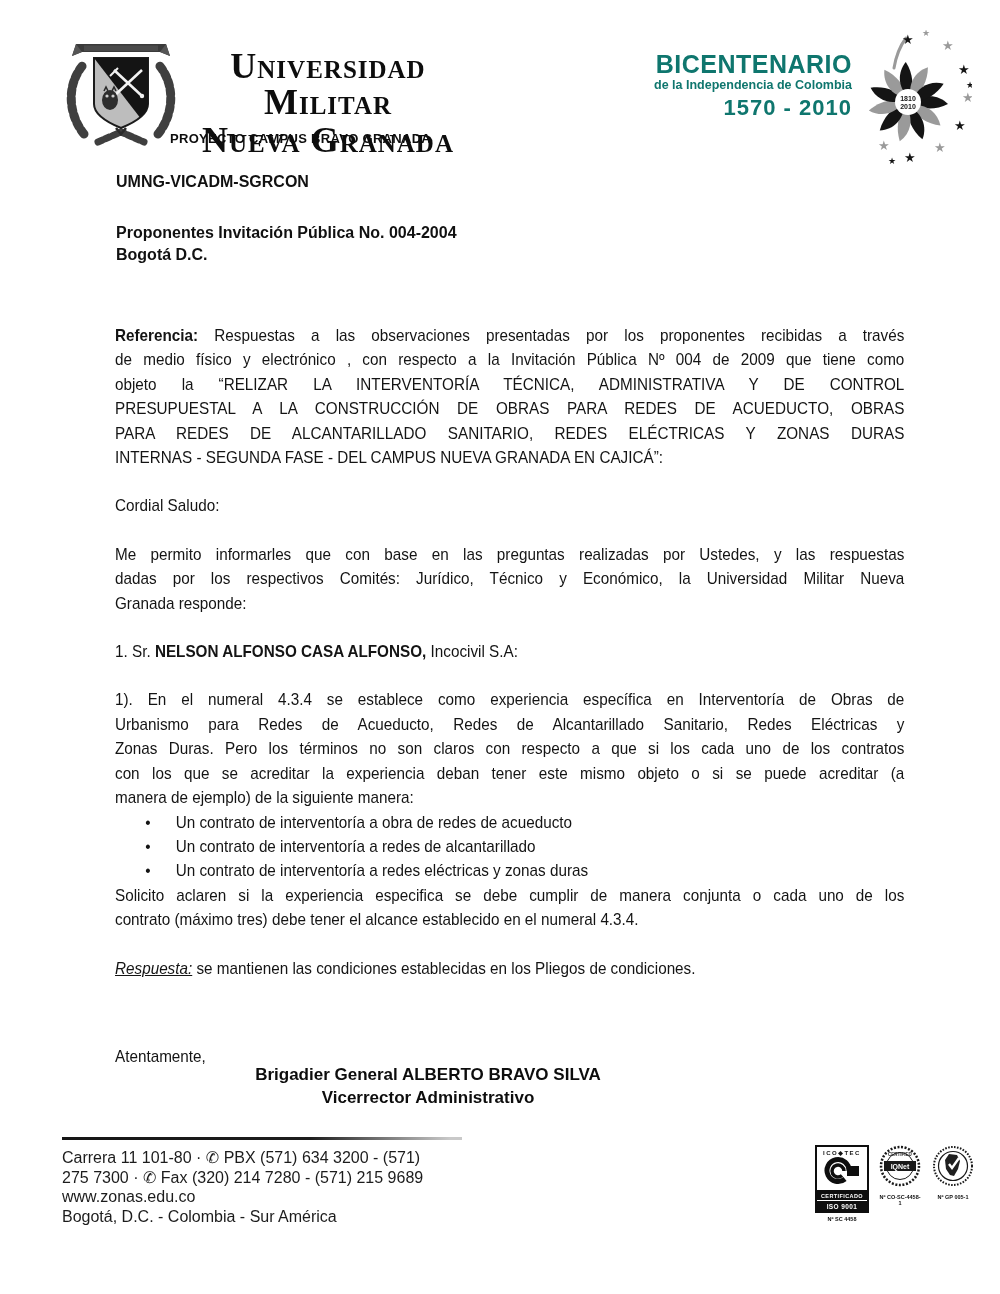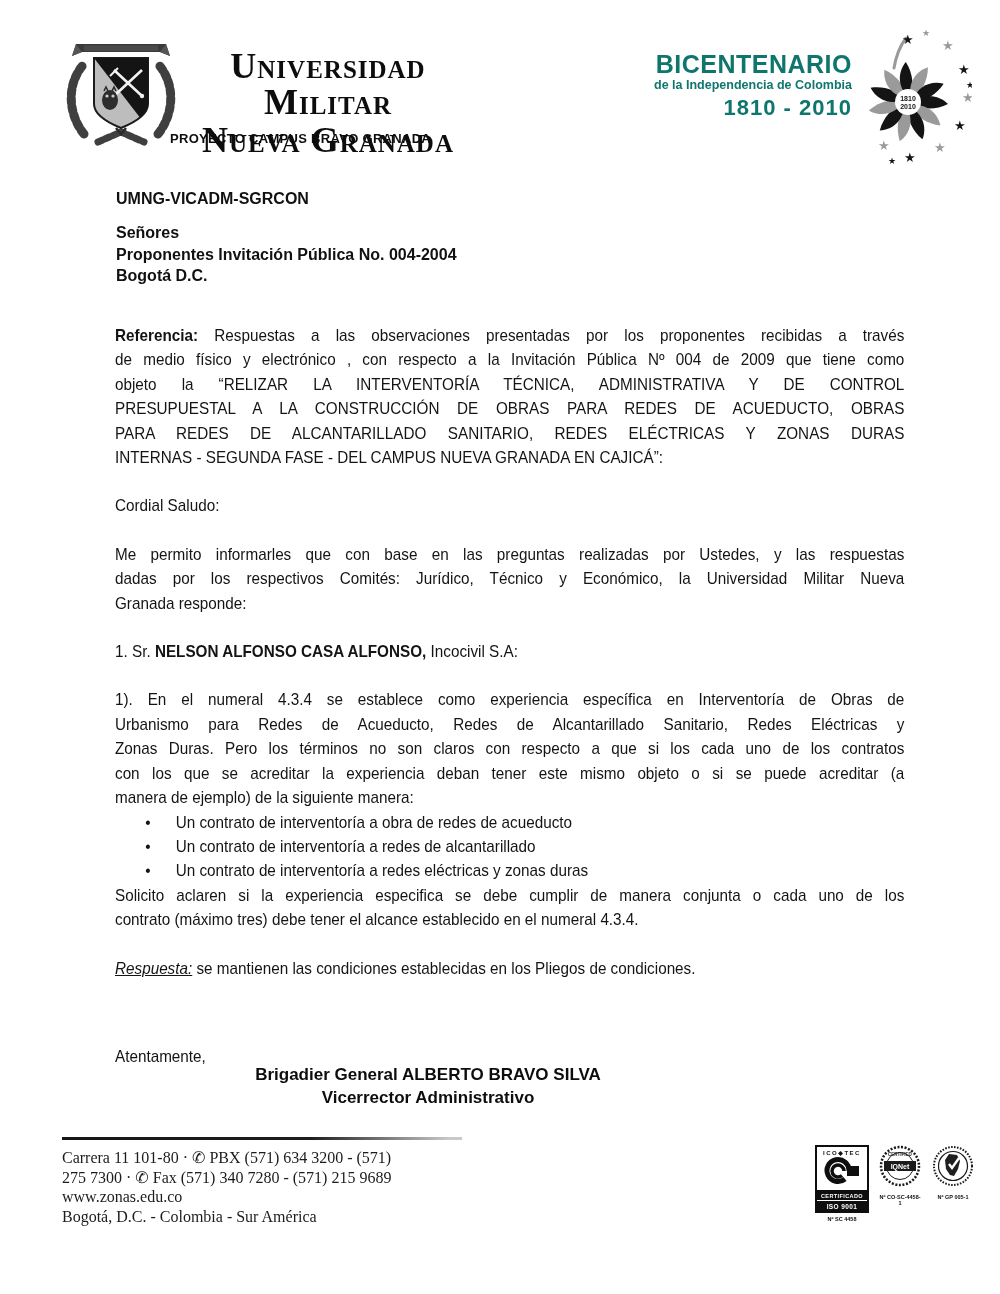--- a/index.html
+++ b/index.html
@@ -21,21 +21,21 @@
   .project-line{
     position:absolute;left:170px;top:131px;font-size:13px;font-weight:bold;
     letter-spacing:0.3px;color:#0d0d0d;
   }
   .bicentenario{position:absolute;right:148px;top:52px;width:240px;text-align:right;color:#0f766e;}
   .bic-title{font-size:25px;font-weight:bold;letter-spacing:0.5px;line-height:1;}
   .bic-sub{font-size:12.5px;font-weight:bold;line-height:1.1;margin-top:2px;}
   .bic-years{font-size:22px;font-weight:bold;margin-top:2px;letter-spacing:1px;}
   .burst{position:absolute;right:28px;top:30px;width:130px;height:140px;}
   
-  .ref-code{position:absolute;left:116px;top:190px;font-size:16px;font-weight:bold;}
+  .ref-code{position:absolute;left:116px;top:173px;font-size:16px;font-weight:bold;}
   .recipient{position:absolute;left:116px;top:222px;font-size:16px;font-weight:bold;line-height:21.5px;}
   .letter-body{
     position:absolute;left:115px;top:324px;width:858px;
     transform:scaleX(0.92);transform-origin:0 0;
     font-size:16.6px;line-height:24.4px;color:#141414;
   }
   .block{margin-top:24px;}
   .block:first-child{margin-top:0;}
   .block.tight{margin-top:0;}
   .block.bullets{margin-top:0;}
@@ -47,21 +47,21 @@
   .seg-u{text-decoration:underline;}
   .bullet-item{display:flex;padding-left:33px;}
   .bullet-dot{width:33px;flex:0 0 33px;text-align:left;}
   
   .signature{position:absolute;left:0;top:1064px;width:856px;text-align:center;
     font-size:17px;font-weight:bold;line-height:22.5px;color:#0d0d0d;}
   
   .footer-rule{position:absolute;left:62px;top:1137px;width:400px;height:3px;
     background:linear-gradient(90deg,#161616 0%,#1d1d1d 62%,#c9c9c9 97%);}
   .footer-contact{position:absolute;left:62px;top:1148px;
-    font-family:Liberation Serif, serif;font-size:16px;line-height:19.5px;color:#1c1c1c;}
+    font-family:Liberation Sans, sans-serif;font-size:16px;line-height:19.5px;color:#1c1c1c;}
   .seals{position:absolute;left:815px;top:1145px;width:160px;height:90px;display:flex;align-items:flex-start;gap:9px;}
   .seal-icontec{width:50px;border:2px solid #0e0e0e;background:#fff;text-align:center;}
   .seal-icontec .ic-top{font-size:6px;font-weight:bold;letter-spacing:1.5px;padding:2px 0 0;}
   .seal-icontec .ic-band{background:#0e0e0e;color:#fff;font-size:5.5px;font-weight:bold;
     letter-spacing:0.4px;padding:1.5px 0;border-top:1px solid #0e0e0e;}
   .seal-icontec .ic-band + .ic-band{border-top:1px solid #fff;font-size:6.5px;}
   .seal-num{font-size:5.5px;font-weight:bold;text-align:center;margin-top:3px;color:#111;}
   .seal-round{width:46px;text-align:center;}
 </style>
 </head>
@@ -106,21 +106,21 @@
 
     <div class="univ-text">
       <div class="univ-line1">Universidad Militar</div>
       <div class="univ-line2">Nueva Granada</div>
     </div>
     <div class="project-line">PROYECTO CAMPUS BRAVO GRANADA</div>
 
     <div class="bicentenario">
       <div class="bic-title">BICENTENARIO</div>
       <div class="bic-sub">de la Independencia de Colombia</div>
-      <div class="bic-years">1810 - 2010</div>
+      <div class="bic-years">1570 - 2010</div>
     </div>
 
     <svg class="burst" viewBox="0 0 130 140">
       <g transform="translate(66,72)">
         <g id="petals">
           <path d="M6,0 C16,-8 30,-8 40,2 C28,8 14,8 6,2 Z" fill="#141414" transform="rotate(0)"></path>
           <path d="M6,0 C16,-8 30,-8 40,2 C28,8 14,8 6,2 Z" fill="#9a9a9a" transform="rotate(33)"></path>
           <path d="M6,0 C16,-8 30,-8 40,2 C28,8 14,8 6,2 Z" fill="#141414" transform="rotate(66)"></path>
           <path d="M6,0 C16,-8 30,-8 40,2 C28,8 14,8 6,2 Z" fill="#9a9a9a" transform="rotate(99)"></path>
           <path d="M6,0 C16,-8 30,-8 40,2 C28,8 14,8 6,2 Z" fill="#141414" transform="rotate(132)"></path>
@@ -148,21 +148,20 @@
         <text x="80" y="6" font-size="9" fill="#9a9a9a">★</text>
         <text x="124" y="58" font-size="9">★</text>
         <text x="46" y="134" font-size="9">★</text>
       </g>
     </svg>
   </div>
 
   <div class="ref-code">UMNG-VICADM-SGRCON</div>
 
   <div class="recipient">
-    <div>Señores</div>
     <div>Proponentes Invitación Pública No. 004-2004</div>
     <div>Bogotá D.C.</div>
   </div>
 
   <div class="letter-body" id="letter-body">
       <div class="block ">
         <div class="line"><span class=" seg-b">Referencia:</span><span class=""> Respuestas a las observaciones presentadas por los proponentes recibidas a través</span></div>
         <div class="line"><span class="">de medio físico y electrónico , con respecto a la Invitación Pública Nº 004 de 2009 que tiene como</span></div>
         <div class="line"><span class="">objeto la “RELIZAR LA INTERVENTORÍA TÉCNICA, ADMINISTRATIVA Y DE CONTROL</span></div>
         <div class="line"><span class="">PRESUPUESTAL A LA CONSTRUCCIÓN DE OBRAS PARA REDES DE ACUEDUCTO, OBRAS</span></div>
@@ -215,21 +214,21 @@
 
   <div class="signature">
     <div>Brigadier General ALBERTO BRAVO SILVA</div>
     <div>Vicerrector Administrativo</div>
   </div>
 
   <div class="footer-rule"></div>
 
   <div class="footer-contact">
     <div>Carrera 11  101-80 · ✆ PBX (571) 634 3200 - (571)</div>
-    <div>275 7300 · ✆ Fax (571) 340 7280 - (571) 215 9689</div>
+    <div>275 7300 · ✆ Fax (320) 214 7280 - (571) 215 9689</div>
     <div>www.zonas.edu.co</div>
     <div>Bogotá, D.C. - Colombia - Sur América</div>
   </div>
 
   <div class="seals">
     <div>
       <div class="seal-icontec">
         <div class="ic-top">ICO◆TEC</div>
         <svg width="46" height="30" viewBox="0 0 46 30">
           <path d="M30,15 a11,11 0 1 0 -4,8" fill="none" stroke="#0e0e0e" stroke-width="5"></path>

